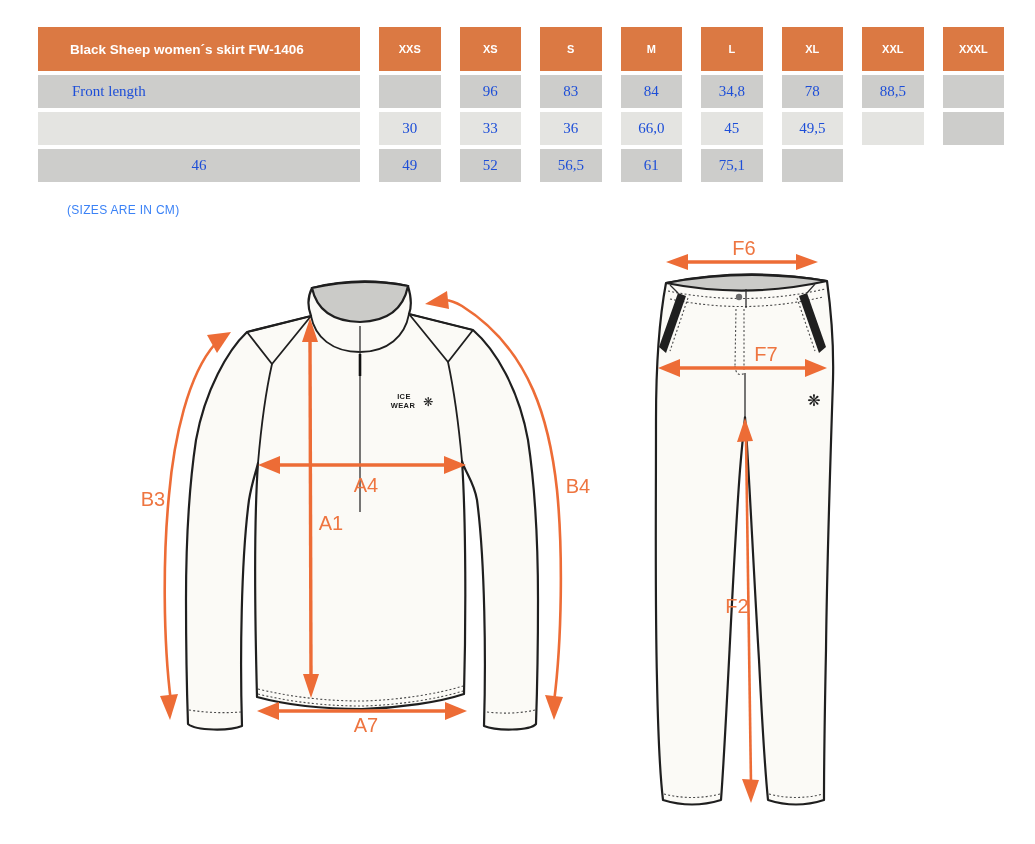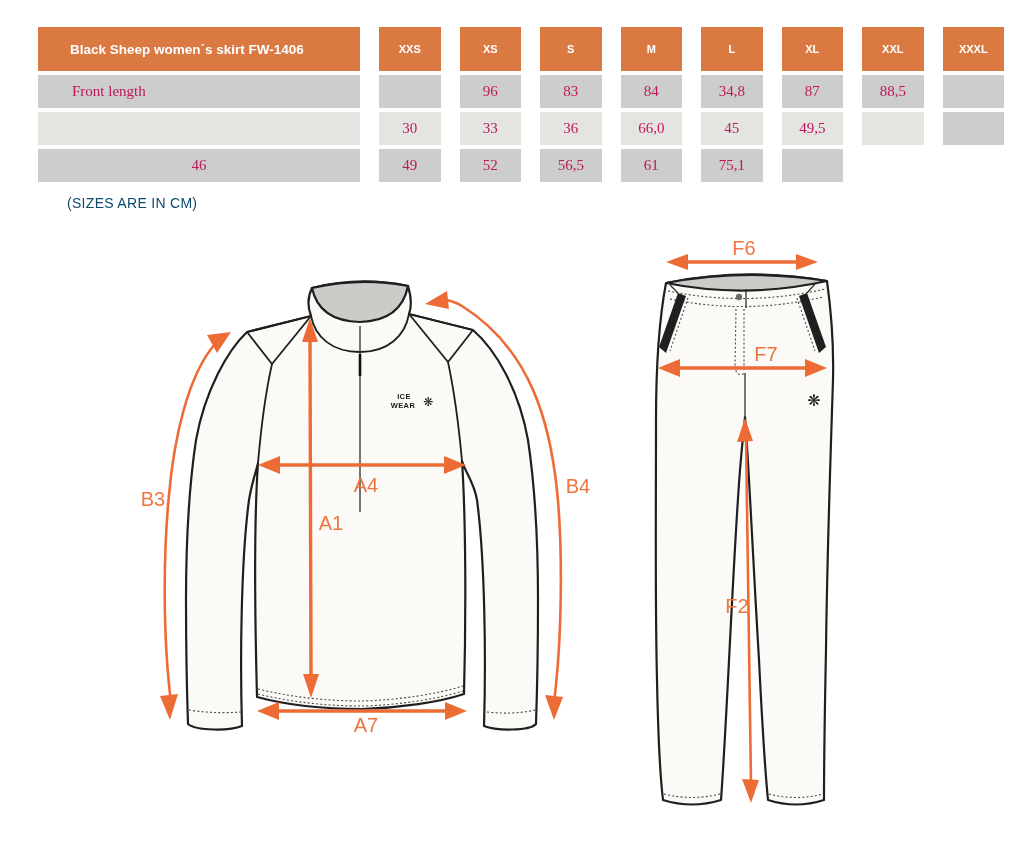--- a/index.html
+++ b/index.html
@@ -16,27 +16,27 @@
   .cell{display:flex;align-items:center;justify-content:center;}
   .hdr{
     background:#DB7943;color:#ffffff;height:44px;
     font-size:11px;font-weight:bold;
   }
   .hdr-title{justify-content:flex-start;padding-left:32px;font-size:13.5px;}
   .row-dark{background:#CDCDCB;}
   .row-light{background:#E4E4E1;}
   .val{
     height:33px;font-family:"Liberation Serif",serif;
-    font-size:15px;color:#be185d;
+    font-size:15px;color:#1d4ed8;
   }
   .lbl{justify-content:flex-start;padding-left:34px;}
   
   .cm-note{
-    position:absolute;left:67px;top:195px;
-    color:#0c4a6e;font-size:14px;letter-spacing:.3px;font-weight:500;
+    position:absolute;left:67px;top:203px;
+    color:#3b82f6;font-size:12px;letter-spacing:.3px;font-weight:500;
   }
   
   .drawing{position:absolute;left:0;top:230px;}
   .garment{fill:#FBFAF6;stroke:#1f1f1f;stroke-width:2.2;stroke-linejoin:round;}
   .seam{fill:none;stroke:#1f1f1f;stroke-width:1.8;stroke-linejoin:round;}
   .seam-thin{fill:none;stroke:#2e2e2e;stroke-width:1.3;}
   .stitch{fill:none;stroke:#4a4a4a;stroke-width:1.1;stroke-dasharray:2 2.2;}
   .grayfill{fill:#CBCBC8;stroke:#1f1f1f;stroke-width:2.2;}
   .arrow{fill:none;stroke:#ED6C36;stroke-width:3.4;}
   .arrow-thin{fill:none;stroke:#ED6C36;stroke-width:2.6;}
@@ -65,21 +65,21 @@
   <div class="cell hdr">XL</div>
   <div class="cell hdr">XXL</div>
   <div class="cell hdr">XXXL</div>
 
   <div class="cell val lbl row-dark">Front length</div>
   <div class="cell val row-dark"></div>
   <div class="cell val row-dark">96</div>
   <div class="cell val row-dark">83</div>
   <div class="cell val row-dark">84</div>
   <div class="cell val row-dark">34,8</div>
-  <div class="cell val row-dark">87</div>
+  <div class="cell val row-dark">78</div>
   <div class="cell val row-dark">88,5</div>
   <div class="cell val row-dark"></div>
 
   <div class="cell val row-light"></div>
   <div class="cell val row-light">30</div>
   <div class="cell val row-light">33</div>
   <div class="cell val row-light">36</div>
   <div class="cell val row-light">66,0</div>
   <div class="cell val row-light">45</div>
   <div class="cell val row-light">49,5</div>

